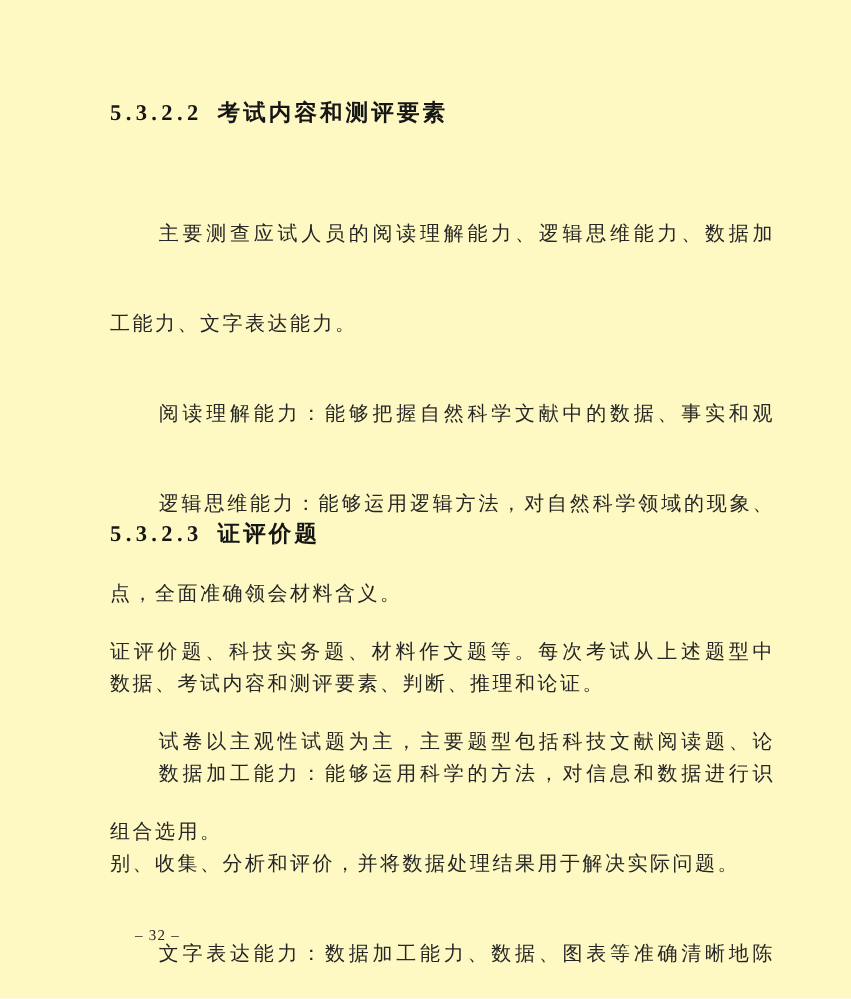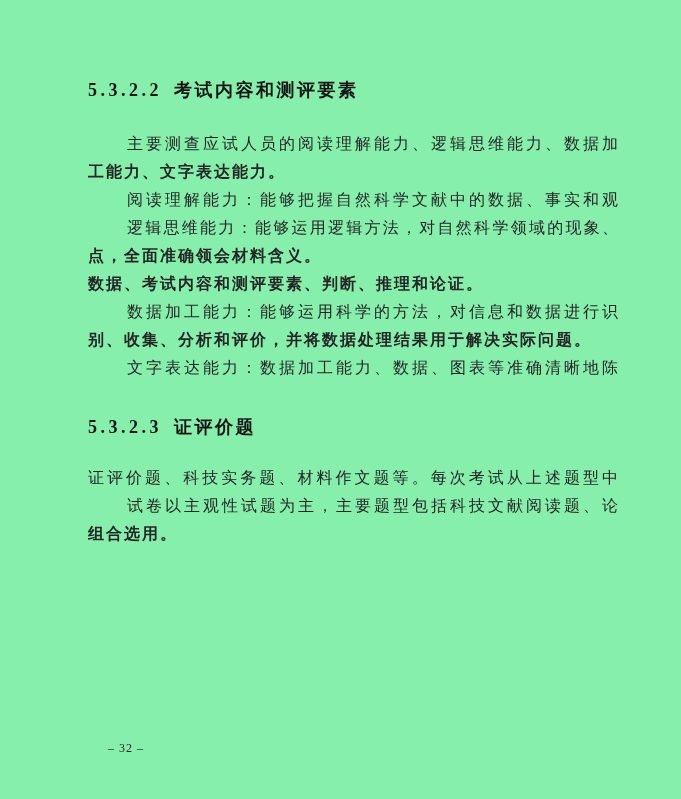--- a/index.html
+++ b/index.html
@@ -1,20 +1,20 @@
 <!DOCTYPE html>
 <html><head>
 <meta charset="utf-8">
 <style>
   html, body { margin: 0; padding: 0; background: #ffffff; }
   .page {
     position: relative;
     width: 681px;
     height: 799px;
-    background: #86efac;
+    background: #fef9c3;
     overflow: hidden;
     font-family: "Liberation Serif", "DejaVu Serif", serif;
     color: #262626;
   }
   .content {
     position: absolute;
     left: 88px;
     top: 0;
     width: 532px;
     height: 100%;
@@ -47,23 +47,24 @@
   }
   .line {
     height: 28px;
     line-height: 28px;
     font-size: 16px;
     letter-spacing: 2px;
     text-align: justify;
     text-align-last: justify;
     text-justify: inter-character;
     overflow: hidden;
+    margin-top: 44px;
   }
   .line.first { text-indent: 39px; }
-  .line.last  { text-align-last: left; font-weight: bold; }
+  .line.last  { text-align-last: left; }
   .footer {
     position: absolute;
     left: 108px;
     top: 738px;
     height: 20px;
     line-height: 20px;
     font-size: 12px;
     letter-spacing: 1px;
     color: #222222;
   }

